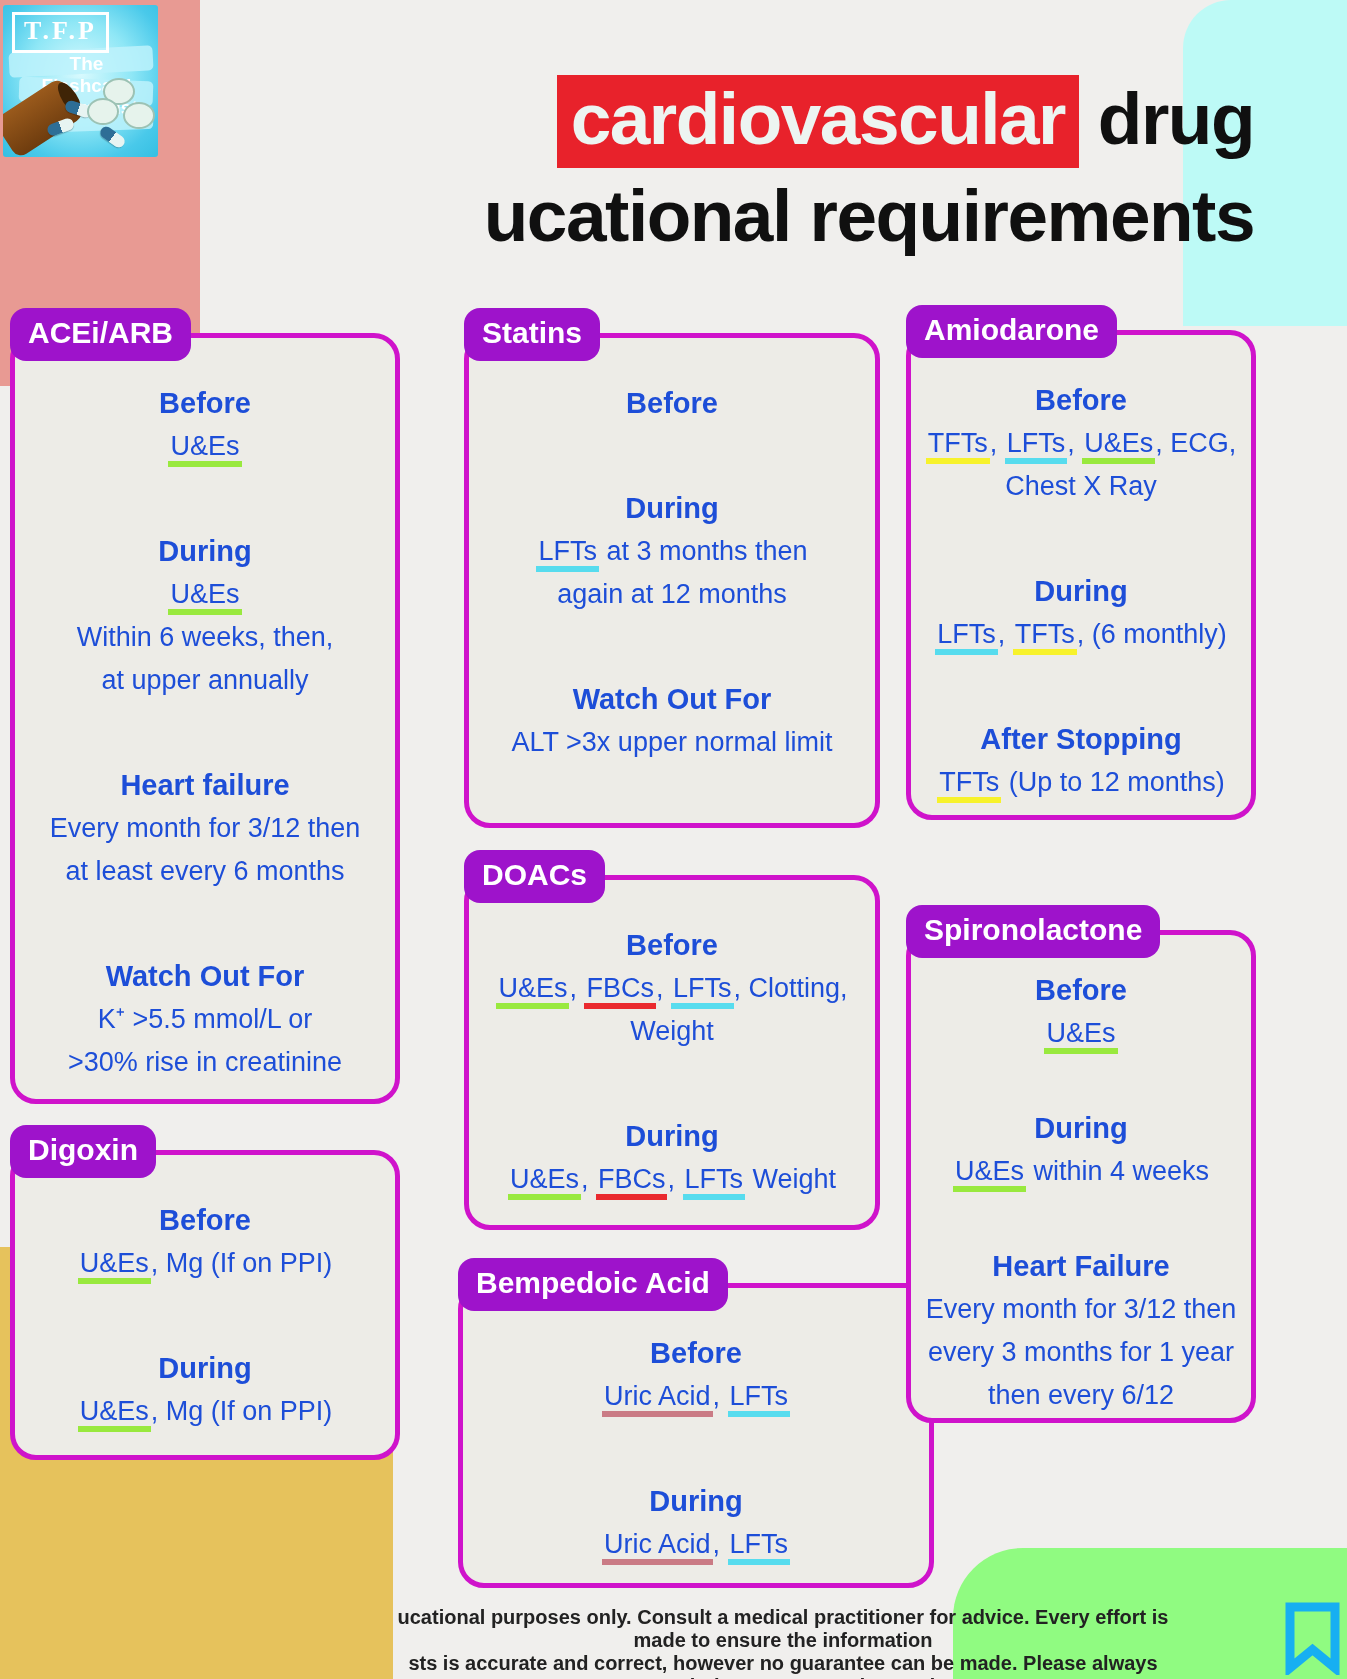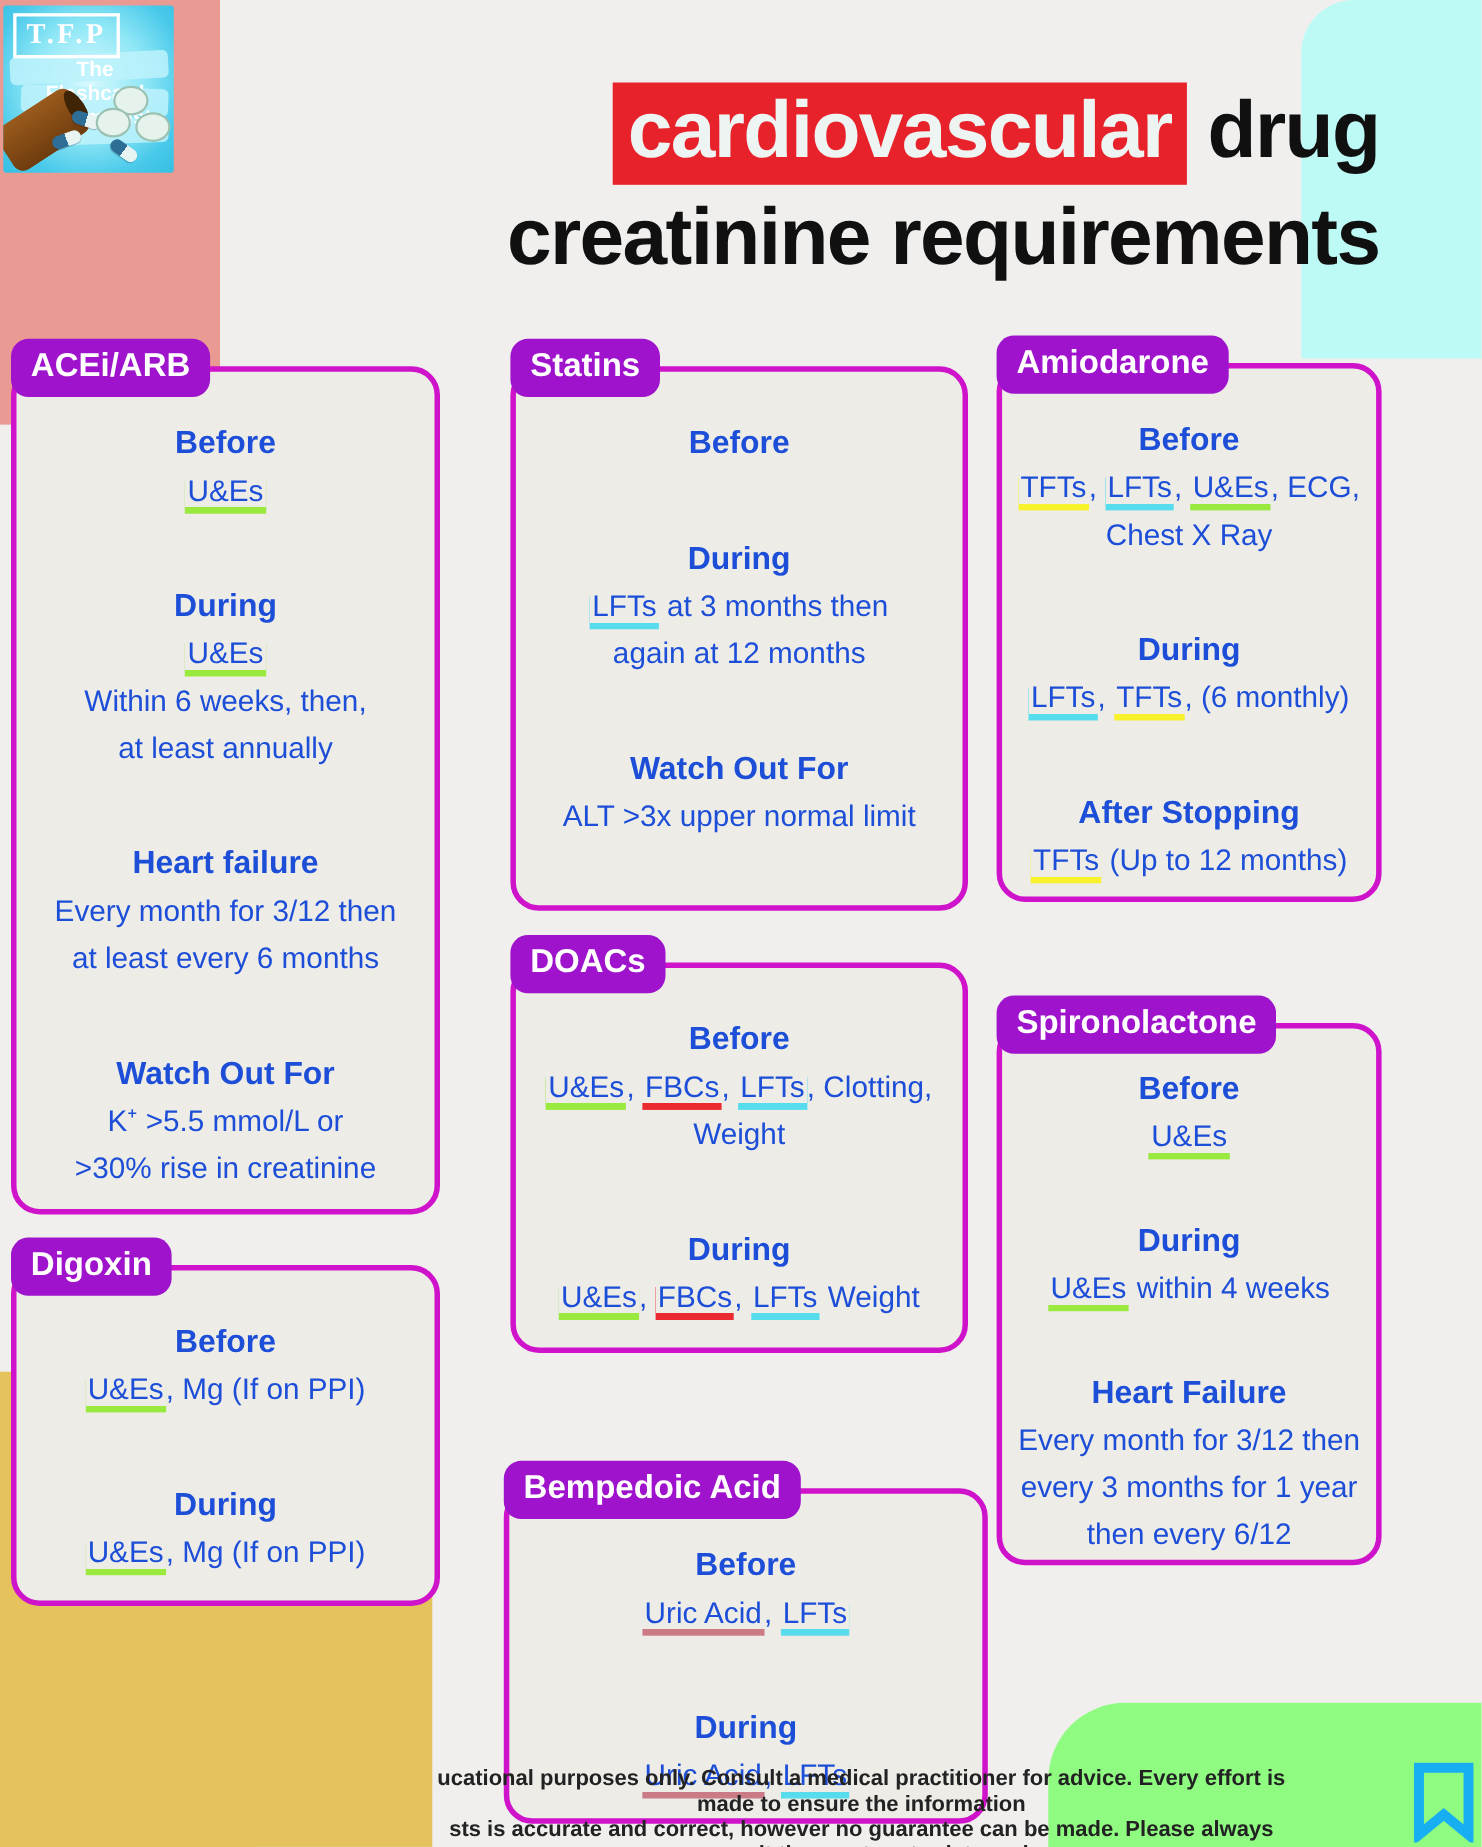--- a/index.html
+++ b/index.html
@@ -69,21 +69,21 @@
   .card .content{padding:44px 12px 0;text-align:center;color:#1d4ed8;}
   .card .sec + .sec{margin-top:62px;}
   .card .heading{font-size:29px;font-weight:700;line-height:43px;}
   .card .line{font-size:27px;line-height:43px;}
   .hl{padding:0 2px;}
 
   #card-acei{left:10px;top:333px;width:390px;height:771px;}
   #card-digoxin{left:10px;top:1150px;width:390px;height:310px;}
   #card-statins{left:464px;top:333px;width:416px;height:495px;}
   #card-doacs{left:464px;top:875px;width:416px;height:355px;}
-  #card-bempedoic{left:458px;top:1353px;width:440px;height:305px;}
+  #card-bempedoic{left:458px;top:1283px;width:476px;height:305px;}
   #card-amiodarone{left:906px;top:330px;width:350px;height:490px;}
   #card-spironolactone{left:906px;top:930px;width:350px;height:493px;}
   #card-spironolactone .content{padding-top:34px;}
   #card-spironolactone .sec + .sec{margin-top:52px;}
 
   
   .footer{
     position:absolute;left:378px;top:1606px;width:810px;z-index:3;
     text-align:center;color:#222;font-size:20px;line-height:23px;font-weight:700;
   }
@@ -114,35 +114,35 @@
   <div class="capsule c1"></div>
   <div class="capsule c2"></div>
   <div class="capsule c3"></div>
   <div class="tablet t1"></div>
   <div class="tablet t2"></div>
   <div class="tablet t3"></div>
 </div>
 
 <div class="title">
   <div class="t1"><span class="thl">cardiovascular</span><span> drug</span></div>
-  <div class="t2">creatinine requirements</div>
+  <div class="t2">ucational requirements</div>
 </div>
 
 <article class="card" id="card-acei">
     <div class="tag">ACEi/ARB</div>
     <div class="content">
       <div class="sec">
         <div class="heading">Before</div>
         <div class="line"><span class="hl" style="box-shadow: rgb(153, 233, 62) 0px 6px 0px;">U&amp;Es</span></div>
       </div>
       <div class="sec">
         <div class="heading">During</div>
         <div class="line"><span class="hl" style="box-shadow: rgb(153, 233, 62) 0px 6px 0px;">U&amp;Es</span></div>
         <div class="line"><span>Within 6 weeks, then,</span></div>
-        <div class="line"><span>at least annually</span></div>
+        <div class="line"><span>at upper annually</span></div>
       </div>
       <div class="sec">
         <div class="heading">Heart failure</div>
         <div class="line"><span>Every month for 3/12 then</span></div>
         <div class="line"><span>at least every 6 months</span></div>
       </div>
       <div class="sec">
         <div class="heading">Watch Out For</div>
         <div class="line"><span>K⁺ &gt;5.5 mmol/L or</span></div>
         <div class="line"><span>&gt;30% rise in creatinine</span></div>

